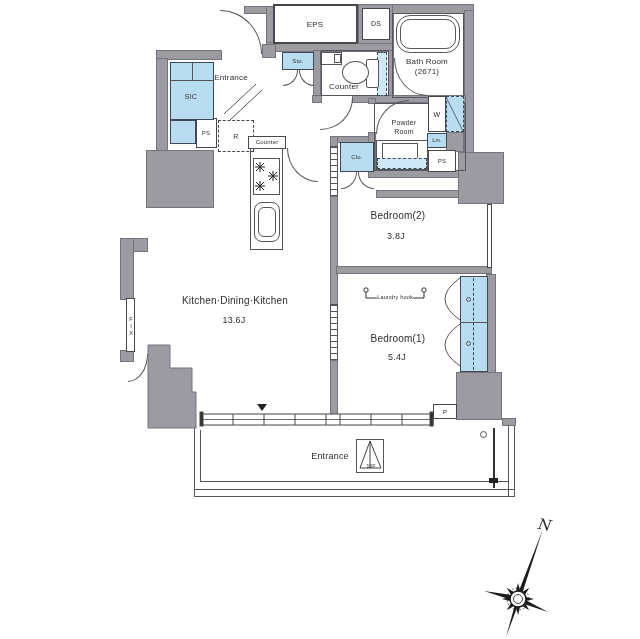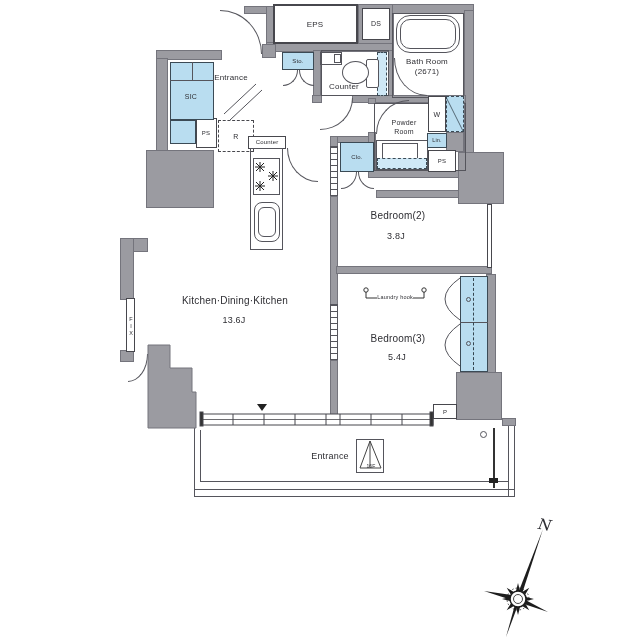--- a/index.html
+++ b/index.html
@@ -204,21 +204,21 @@
   <div class="lbl s6" style="left:267px;top:142px">Counter</div>
   <div class="lbl s7" style="left:437px;top:114px">W</div>
   <div class="lbl s7" style="left:404px;top:122px">Powder</div>
   <div class="lbl s7" style="left:404px;top:131px">Room</div>
   <div class="lbl s55" style="left:437px;top:140px">Lin.</div>
   <div class="lbl s6" style="left:442px;top:161px">PS</div>
   <div class="lbl s6" style="left:357px;top:157px">Clo.</div>
   <div class="lbl s10" style="left:398px;top:215px">Bedroom(2)</div>
   <div class="lbl s9" style="left:396px;top:236px">3.8J</div>
   <div class="lbl s55" style="left:395px;top:297px">Laundry hook</div>
-  <div class="lbl s10" style="left:398px;top:338px">Bedroom(3)</div>
+  <div class="lbl s10" style="left:398px;top:338px">Bedroom(1)</div>
   <div class="lbl s9" style="left:397px;top:357px">5.4J</div>
   <div class="lbl s10" style="left:235px;top:300px">Kitchen·Dining·Kitchen</div>
   <div class="lbl s9" style="left:234px;top:320px">13.6J</div>
   <div class="lbl s55 vert" style="left:131px;top:326px">FIX</div>
   <div class="lbl s6" style="left:445px;top:412px">P</div>
   <div class="lbl s9" style="left:330px;top:456px">Entrance</div>
   <div class="lbl s5" style="left:371px;top:466px">16F</div>
   <div class="lbl north" style="left:545px;top:525px">N</div>
 </div>
 

